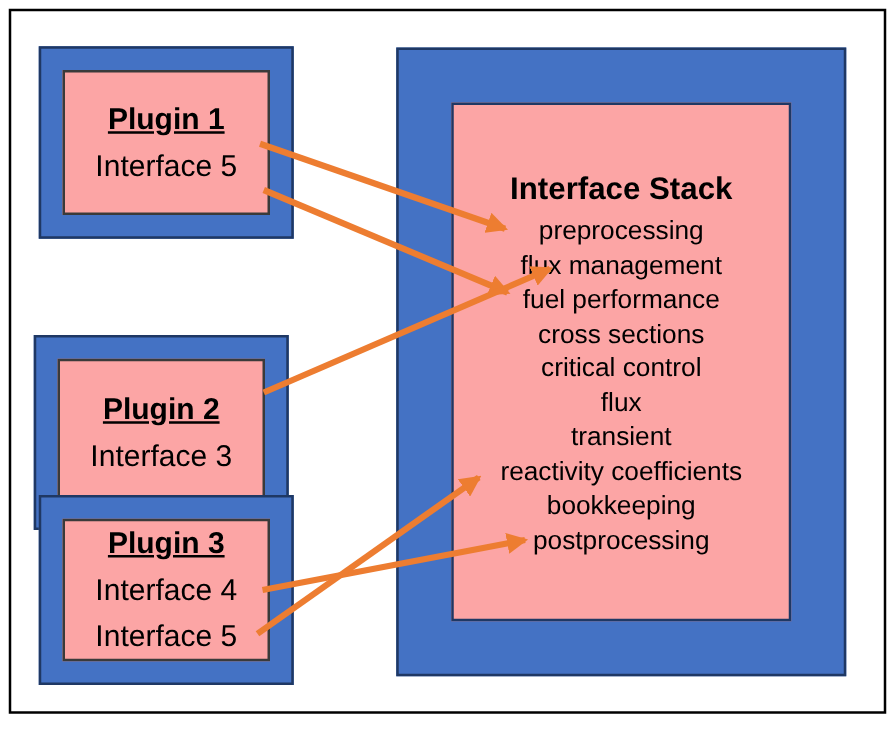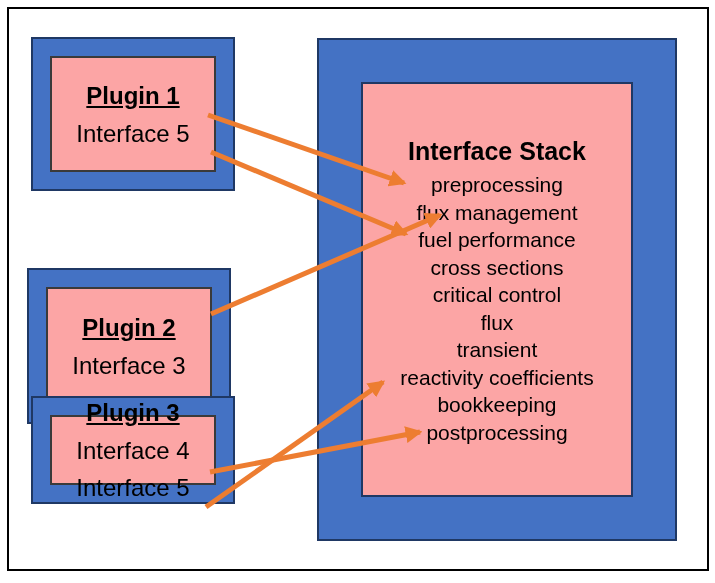--- a/index.html
+++ b/index.html
@@ -29,21 +29,21 @@
     background: #ffffff;
   }
   .bluebox {
     position: absolute;
     background: var(--box-fill);
     border: 2px solid var(--box-border);
     box-sizing: border-box;
   }
   .plugin-1 { left: 31px; top: 37px;  width: 204px; height: 154px; }
   .plugin-2 { left: 27px; top: 220px; width: 204px; height: 156px; margin-top: 48px; }
-  .plugin-3 { left: 31px; top: 396px; width: 204px; height: 108px; }
+  .plugin-3 { left: 31px; top: 396px; width: 204px; height: 152px; }
   .stack-box { left: 317px; top: 38px; width: 360px; height: 503px; }
   .whitebox {
     position: absolute;
     background: #fca5a5;
     box-sizing: border-box;
     display: flex;
     flex-direction: column;
     align-items: center;
     justify-content: center;
     text-align: right;

